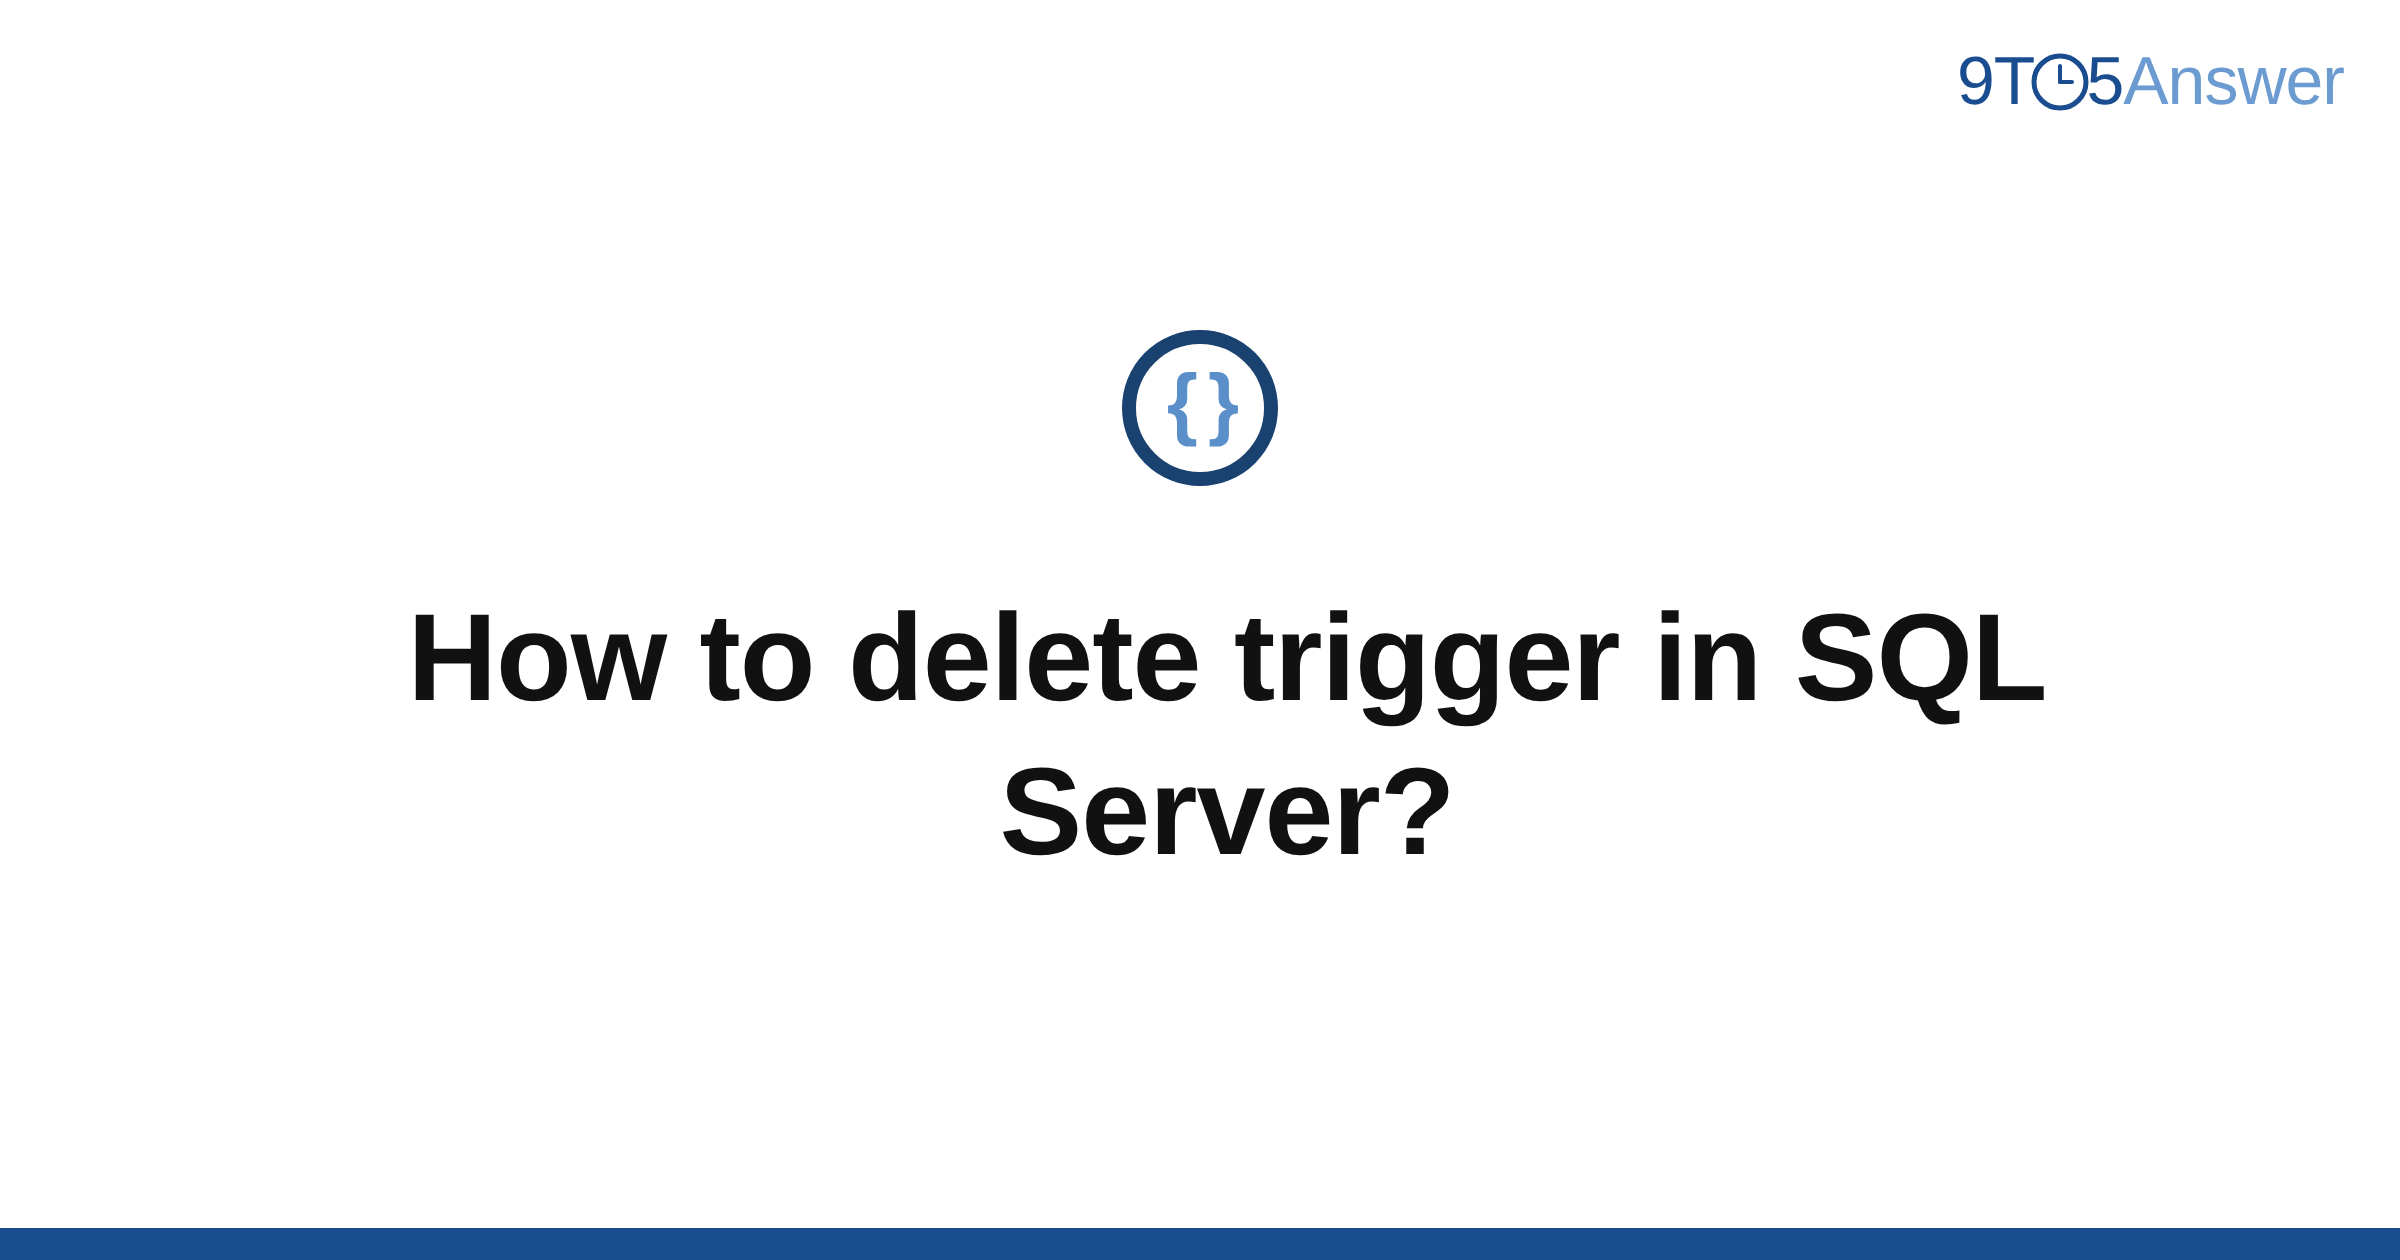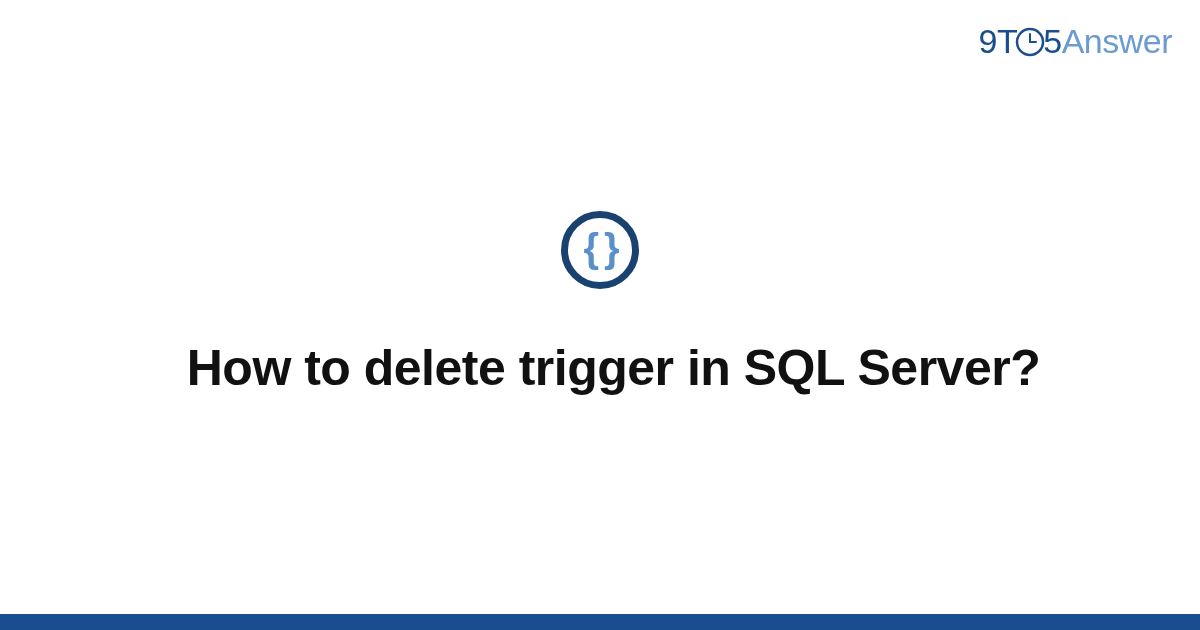--- a/index.html
+++ b/index.html
@@ -70,21 +70,21 @@
       color: #5a8fc9;
       font-size: 40px;
       font-weight: 700;
       font-family: "Segoe UI", Helvetica, Arial, sans-serif;
       letter-spacing: -3px;
       line-height: 1;
       position: relative;
       top: -2px;
     }
     .question-title {
-      font-size: 50px;
+      font-size: 62px;
       font-weight: 700;
       color: #111111;
       text-align: center;
       line-height: 1.25;
       max-width: 900px;
       letter-spacing: -0.5px;
       margin-left: 27px;
     }
     .bottom-bar {
       position: absolute;

